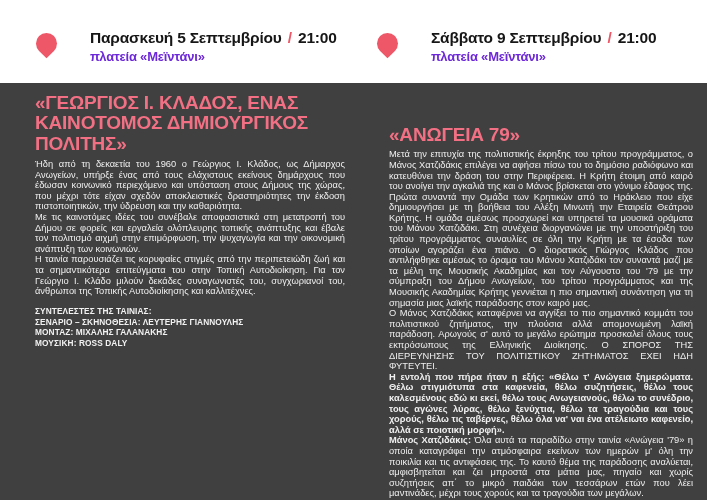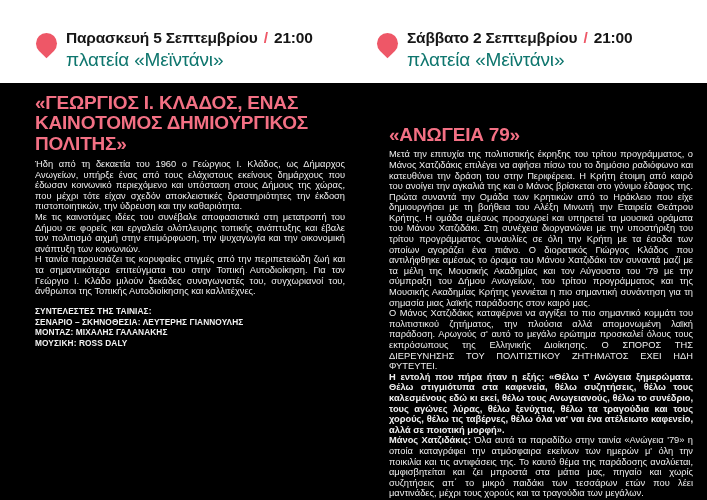--- a/index.html
+++ b/index.html
@@ -16,34 +16,34 @@
   .event-header.left  { left:36px;  }
   .event-header.right { left:377px; }
   .pin {
     width:21px; height:21px;
     margin-top:4px; margin-right:9px;
     background:#ee5767;
     border-radius:50% 50% 50% 0;
     transform:rotate(-45deg);
     flex:0 0 auto;
   }
-  .header-text { line-height:1.2; }
+  .header-text { line-height:1.2;margin-left:24px; }
   .date-line {
     font-size:15.5px; font-weight:bold; color:#161616;
     letter-spacing:-0.2px; white-space:nowrap;
   }
   .date-line .slash { color:#ee5767; padding:0 2px; }
   .venue-line {
-    font-size:19px; font-weight:normal; color:#0f766e;
+    font-size:13px; font-weight:bold; color:#6d28d9;
     letter-spacing:-0.2px; margin-top:1px;
   }
   
   .panel {
     position:absolute; left:0; right:0; top:83px; bottom:0;
-    background:#000000;
+    background:#404040;
   }
   .col { position:absolute; top:10px; color:#f1f1f1; }
   .col-left  { left:35px;  width:310px; }
   .col-right { left:389px; width:304px; }
   .film-title {
     color:#f37084;
     font-size:19px; font-weight:bold;
     line-height:1.07; letter-spacing:-0.2px;
     white-space:pre-line;
     margin-bottom:5px;
@@ -76,21 +76,21 @@
     <div class="pin"></div>
     <div class="header-text">
       <div class="date-line"><span>Παρασκευή 5 Σεπτεμβρίου</span> <span class="slash">/</span> <span>21:00</span></div>
       <div class="venue-line">πλατεία «Μεϊντάνι»</div>
     </div>
   </div>
 
   <div class="event-header right">
     <div class="pin"></div>
     <div class="header-text">
-      <div class="date-line"><span>Σάββατο 2 Σεπτεμβρίου</span> <span class="slash">/</span> <span>21:00</span></div>
+      <div class="date-line"><span>Σάββατο 9 Σεπτεμβρίου</span> <span class="slash">/</span> <span>21:00</span></div>
       <div class="venue-line">πλατεία «Μεϊντάνι»</div>
     </div>
   </div>
 
   <div class="panel">
 
     <div class="col col-left">
       <h2 class="film-title">«ΓΕΩΡΓΙΟΣ Ι. ΚΛΑΔΟΣ, ΕΝΑΣ
 ΚΑΙΝΟΤΟΜΟΣ ΔΗΜΙΟΥΡΓΙΚΟΣ
 ΠΟΛΙΤΗΣ»</h2>

